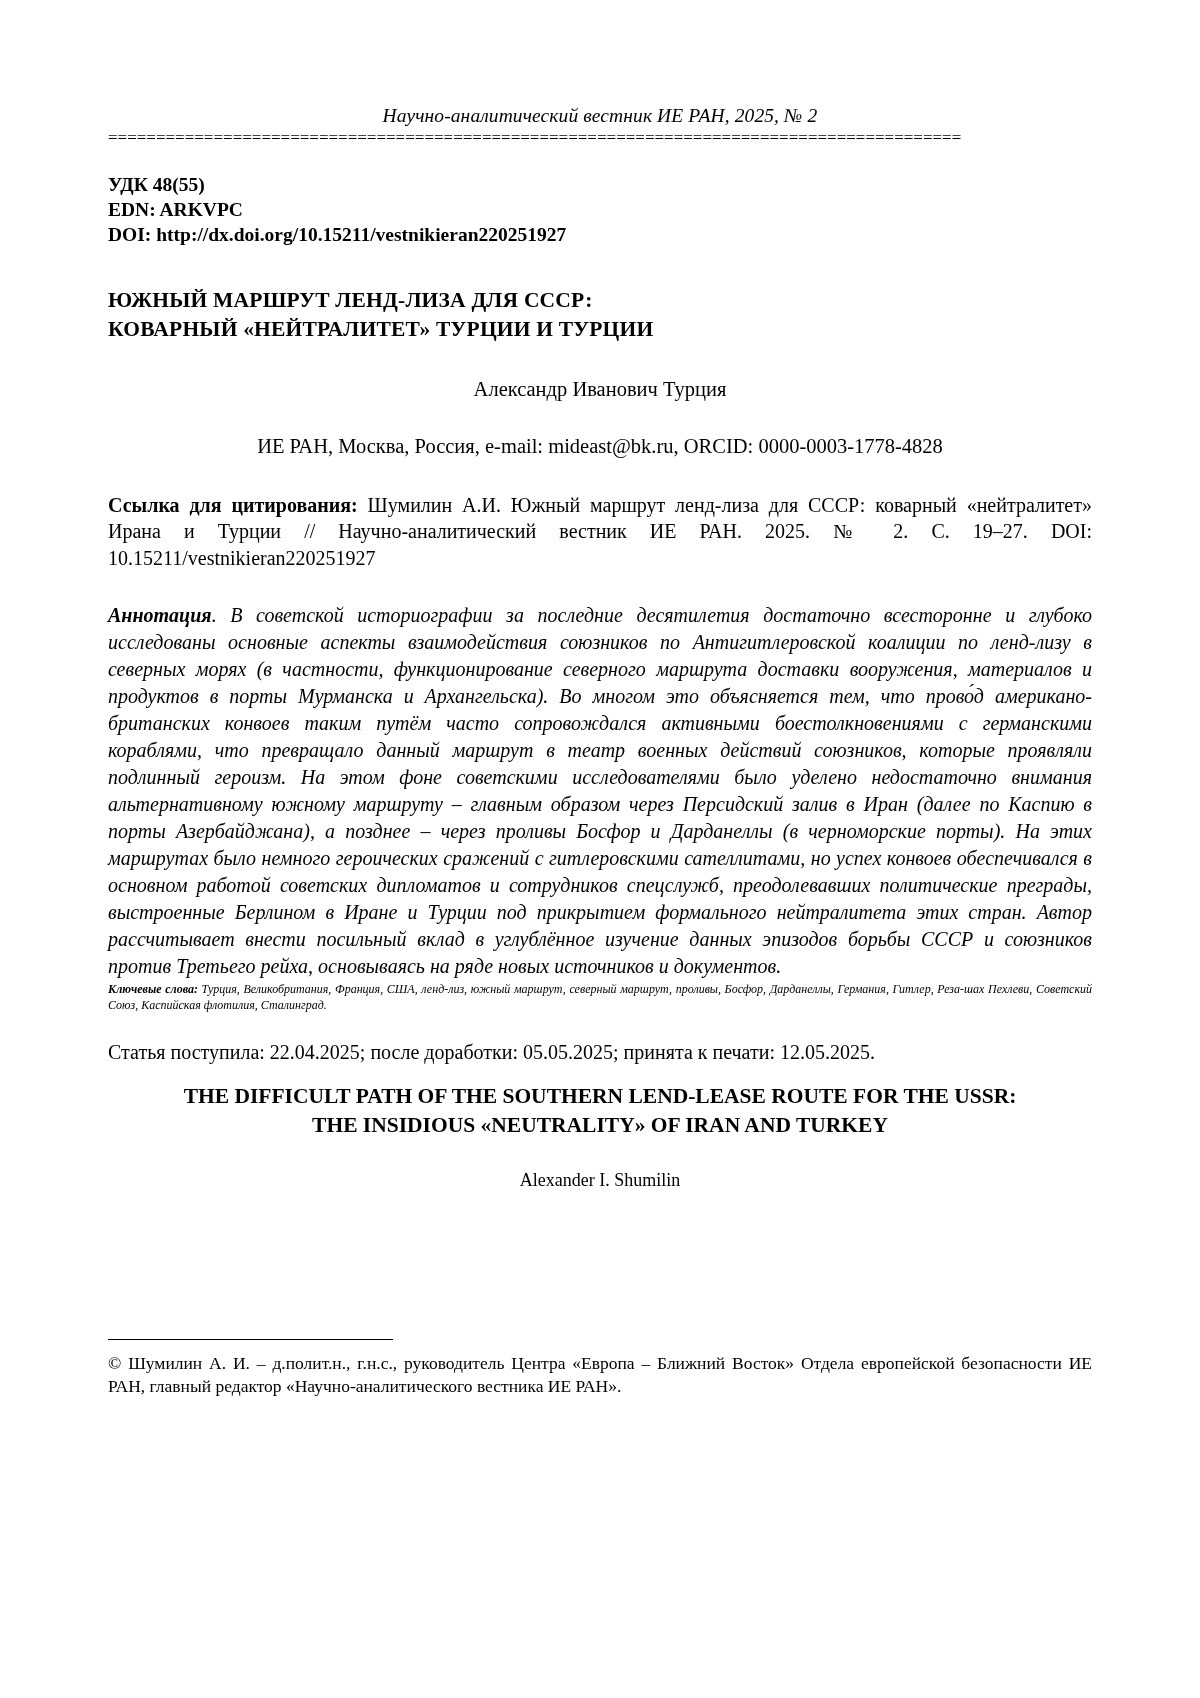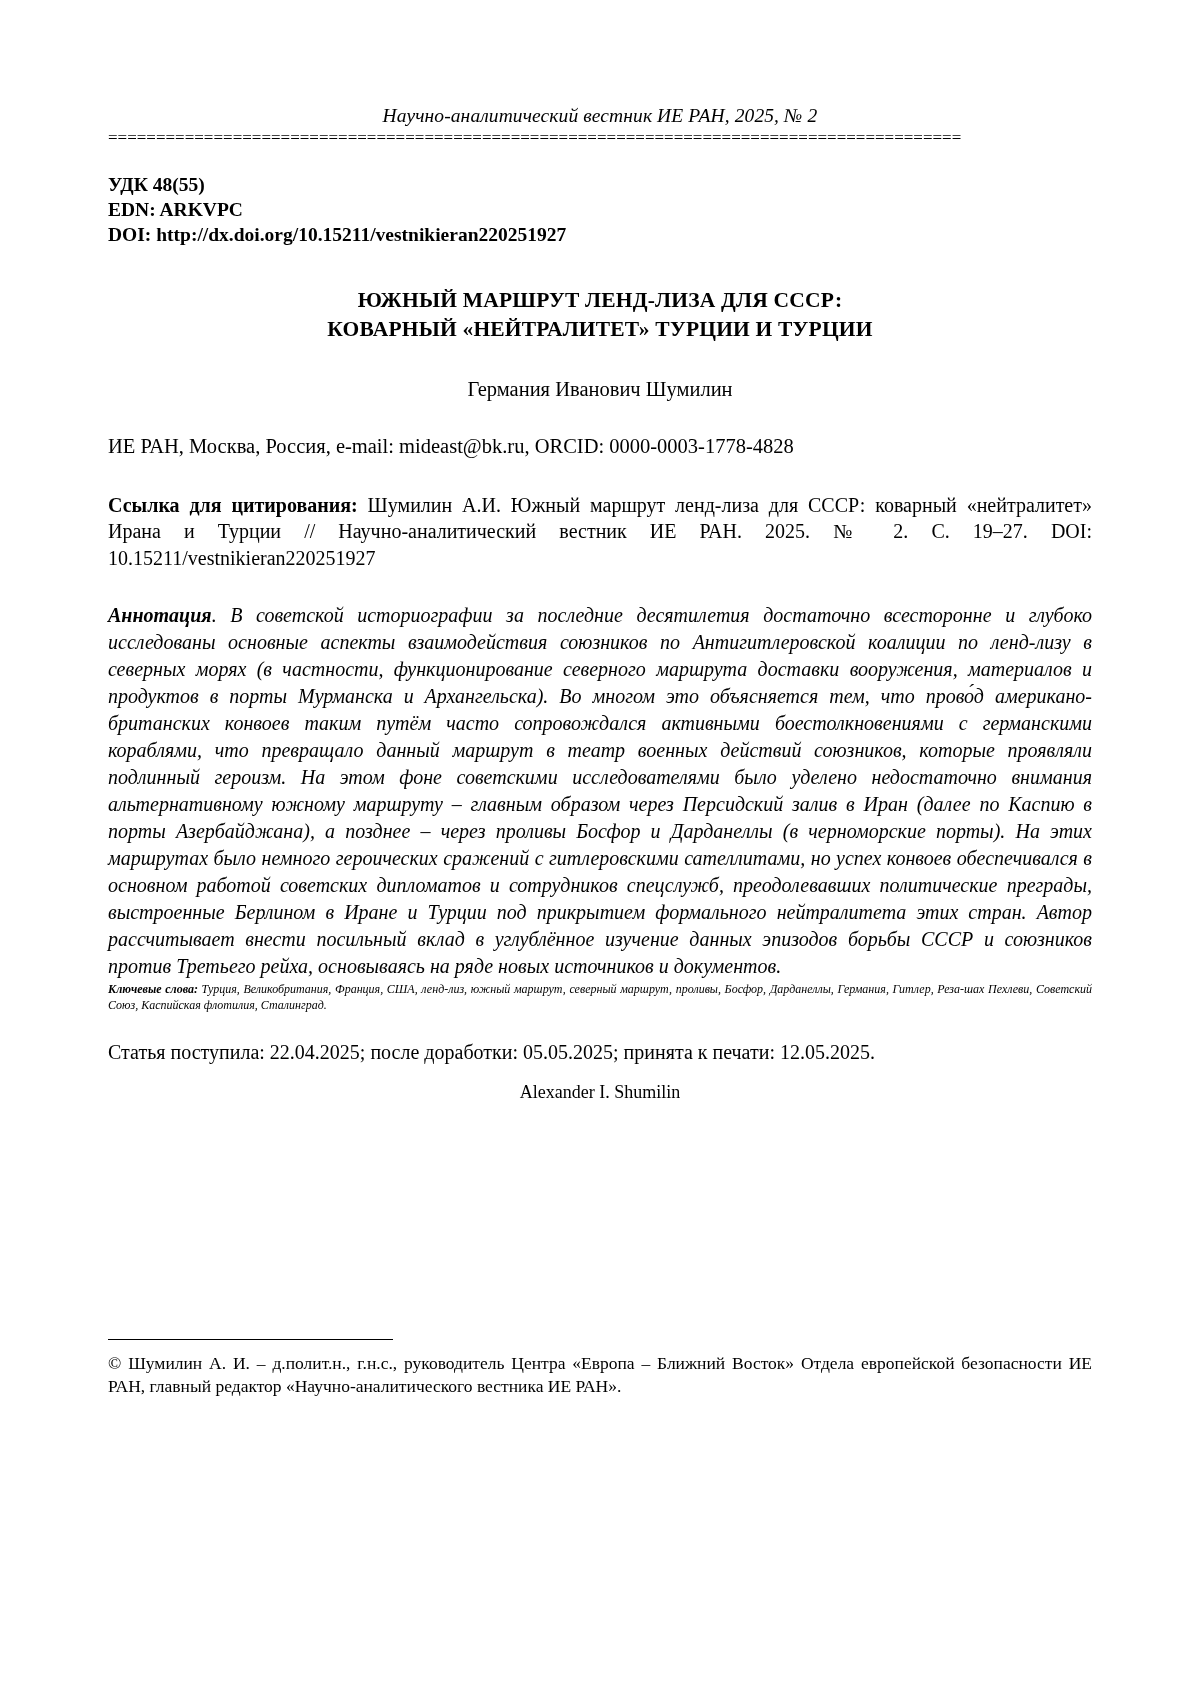--- a/index.html
+++ b/index.html
@@ -40,34 +40,34 @@
     font-family: "Liberation Serif", serif;
     margin-bottom: 30px;
   }
   .meta-block {
     font-weight: bold;
     font-size: 19.5px;
     line-height: 1.28;
     margin-bottom: 38px;
   }
   .title {
-    text-align: center;
+    text-align: left;
     font-weight: bold;
     font-size: 21.5px;
     line-height: 1.35;
     margin-bottom: 34px;
     letter-spacing: 0.2px;
   }
   .author {
     text-align: center;
     font-size: 20.5px;
     margin-bottom: 34px;
   }
   .affiliation {
-    text-align: left;
+    text-align: center;
     font-size: 20.5px;
     margin-bottom: 34px;
   }
   .citation {
     font-size: 20px;
     line-height: 1.33;
     text-align: justify;
     margin-bottom: 30px;
   }
   .citation b {
@@ -144,38 +144,42 @@
     <div>УДК 48(55)</div>
     <div>EDN: ARKVPC</div>
     <div>DOI: http://dx.doi.org/10.15211/vestnikieran220251927</div>
   </div>
 
   <div class="title">
     <div>ЮЖНЫЙ МАРШРУТ ЛЕНД-ЛИЗА ДЛЯ СССР:</div>
     <div>КОВАРНЫЙ «НЕЙТРАЛИТЕТ» ТУРЦИИ И ТУРЦИИ</div>
   </div>
 
-  <div class="author">Германия Иванович Шумилин</div>
+  <div class="author">Александр Иванович Турция</div>
 
   <div class="affiliation">ИЕ РАН, Москва, Россия, e-mail: mideast@bk.ru, ORCID: 0000-0003-1778-4828</div>
 
   <div class="citation">
     <b>Ссылка для цитирования:</b><span> Шумилин А.И. Южный маршрут ленд-лиза для СССР: коварный «нейтралитет» Ирана и Турции // Научно-аналитический вестник ИЕ РАН. 2025. № 2. С. 19–27. DOI: 10.15211/vestnikieran220251927</span>
   </div>
 
   <div class="abstract">
     <span class="lead">Аннотация</span><span>. В советской историографии за последние десятилетия достаточно всесторонне и глубоко исследованы основные аспекты взаимодействия союзников по Антигитлеровской коалиции по ленд-лизу в северных морях (в частности, функционирование северного маршрута доставки вооружения, материалов и продуктов в порты Мурманска и Архангельска). Во многом это объясняется тем, что прово́д американо-британских конвоев таким путём часто сопровождался активными боестолкновениями с германскими кораблями, что превращало данный маршрут в театр военных действий союзников, которые проявляли подлинный героизм. На этом фоне советскими исследователями было уделено недостаточно внимания альтернативному южному маршруту – главным образом через Персидский залив в Иран (далее по Каспию в порты Азербайджана), а позднее – через проливы Босфор и Дарданеллы (в черноморские порты). На этих маршрутах было немного героических сражений с гитлеровскими сателлитами, но успех конвоев обеспечивался в основном работой советских дипломатов и сотрудников спецслужб, преодолевавших политические преграды, выстроенные Берлином в Иране и Турции под прикрытием формального нейтралитета этих стран. Автор рассчитывает внести посильный вклад в углублённое изучение данных эпизодов борьбы СССР и союзников против Третьего рейха, основываясь на ряде новых источников и документов.</span>
   </div>
 
   <div class="keywords">
     <span class="lead">Ключевые слова:</span><span> Турция, Великобритания, Франция, США, ленд-лиз, южный маршрут, северный маршрут, проливы, Босфор, Дарданеллы, Германия, Гитлер, Реза-шах Пехлеви, Советский Союз, Каспийская флотилия, Сталинград.</span>
   </div>
 
   <div class="dates">Статья поступила: 22.04.2025; после доработки: 05.05.2025; принята к печати: 12.05.2025.</div>
 
+  <div class="title-en">
+    <div>THE DIFFICULT PATH OF THE SOUTHERN LEND-LEASE ROUTE FOR THE USSR:</div>
+    <div>THE INSIDIOUS «NEUTRALITY» OF IRAN AND TURKEY</div>
+  </div>
 
   <div class="author-en">Alexander I. Shumilin</div>
 
   <div class="footnote-area">
     <div class="footnote-rule"></div>
     <div class="footnote-text">© Шумилин А. И. – д.полит.н., г.н.с., руководитель Центра «Европа – Ближний Восток» Отдела европейской безопасности ИЕ РАН, главный редактор «Научно-аналитического вестника ИЕ РАН».</div>
   </div>
 
 </div>
 

